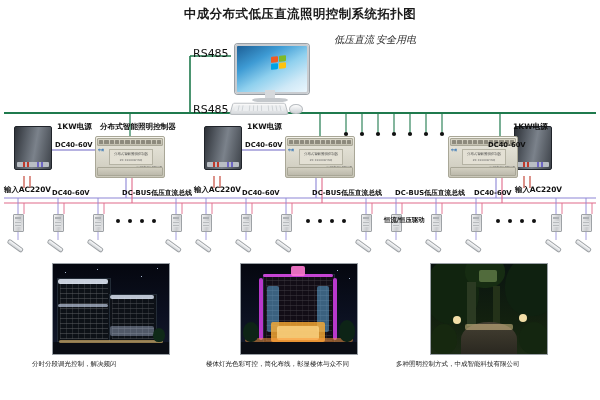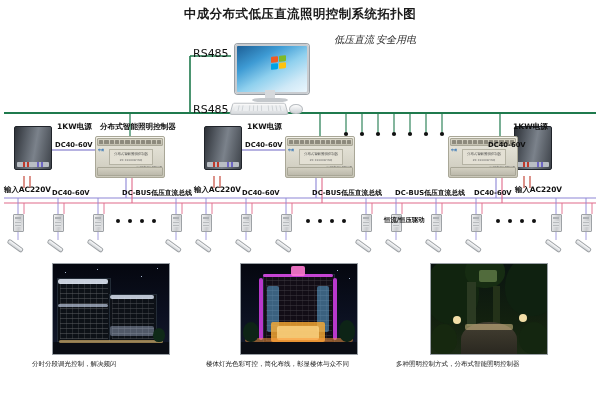--- a/index.html
+++ b/index.html
@@ -448,13 +448,13 @@
   <div class="glow" style="left:48px;top:6px;width:18px;height:12px;background:#bfe08a;opacity:.35"></div>
   <div class="bld" style="left:36px;top:18px;width:9px;height:44px;background:#2b3a22;border:none;"></div>
   <div class="bld" style="left:62px;top:22px;width:7px;height:40px;background:#243219;border:none;"></div>
   <div class="path" style="left:30px;top:58px;width:56px;height:34px;background:linear-gradient(#4a4336,#2a2620);opacity:.9"></div>
   <div class="glow" style="left:34px;top:60px;width:48px;height:6px;background:#ffe0a0;opacity:.45"></div>
   <div class="glow" style="left:22px;top:52px;width:8px;height:8px;background:#ffe9b0;opacity:.95;border-radius:50%"></div>
   <div class="glow" style="left:88px;top:50px;width:8px;height:8px;background:#ffe9b0;opacity:.95;border-radius:50%"></div>
   <div class="tree" style="left:0px;top:60px;width:26px;height:30px;background:#16280f;"></div>
   <div class="tree" style="left:88px;top:58px;width:30px;height:32px;background:#142610;"></div>
 </div>
-<div class="cap" style="left:396px;top:360px;">多种照明控制方式，分布式智能照明控制器</div>
+<div class="cap" style="left:396px;top:360px;">多种照明控制方式，中成智能科技有限公司</div>
 
 </body></html>

